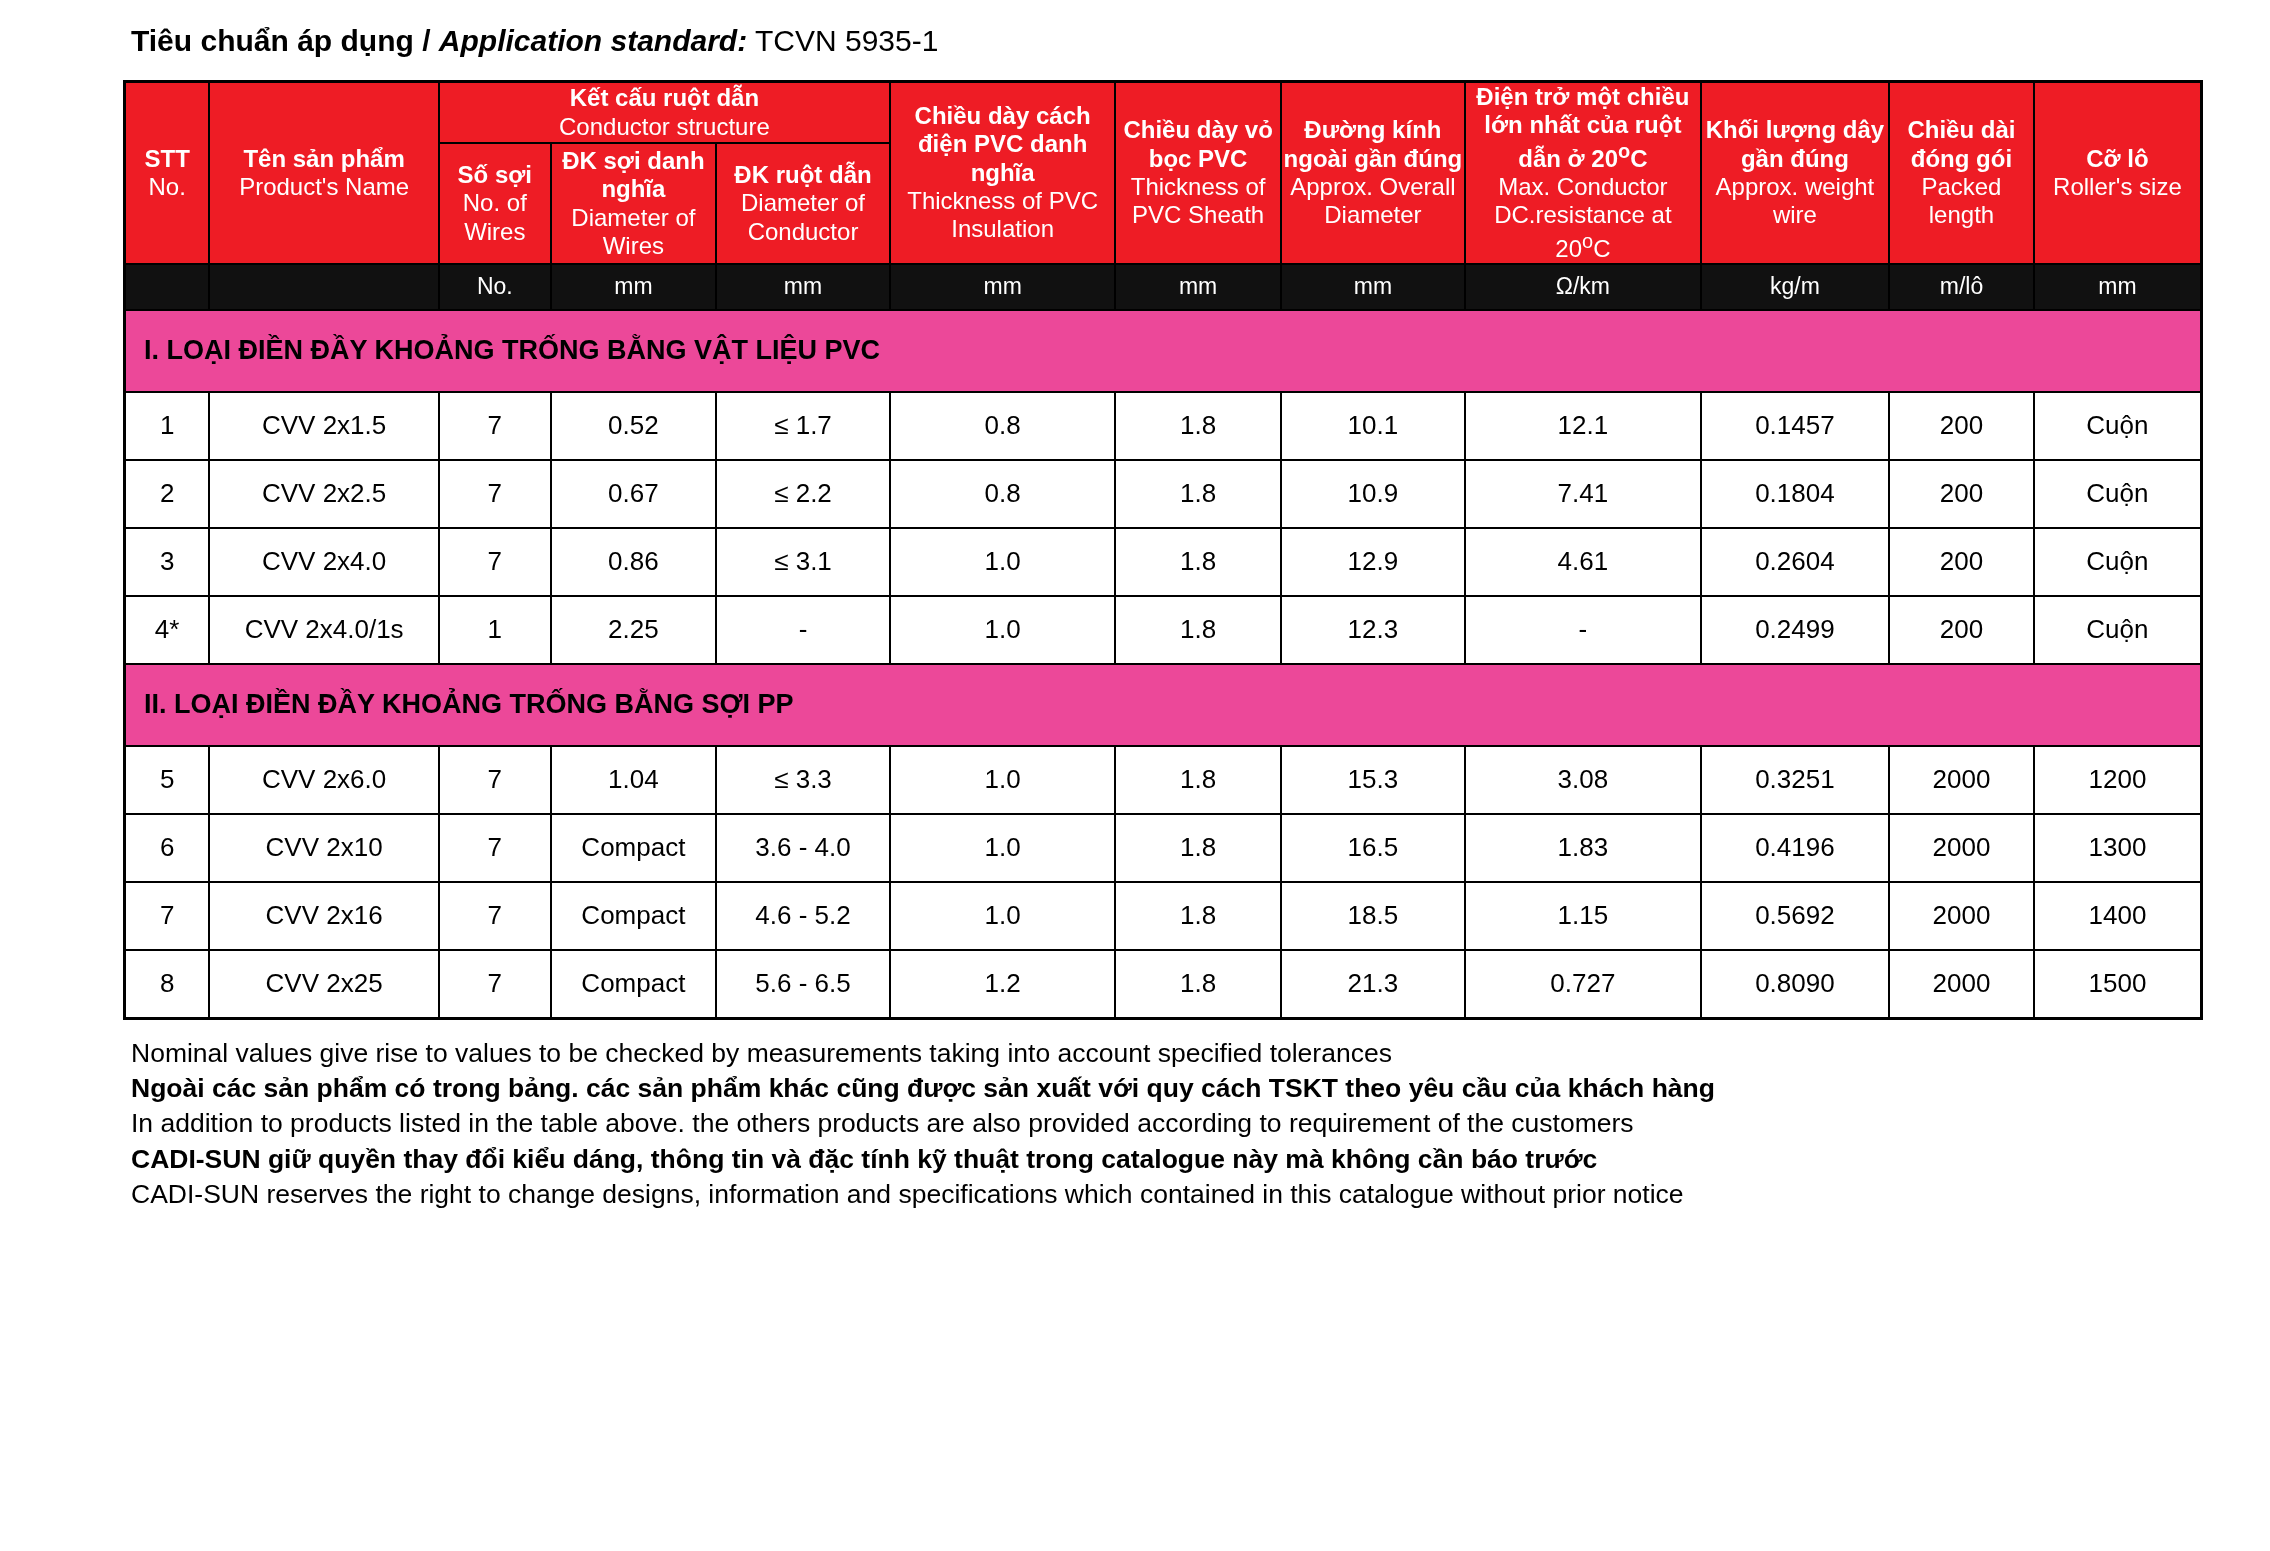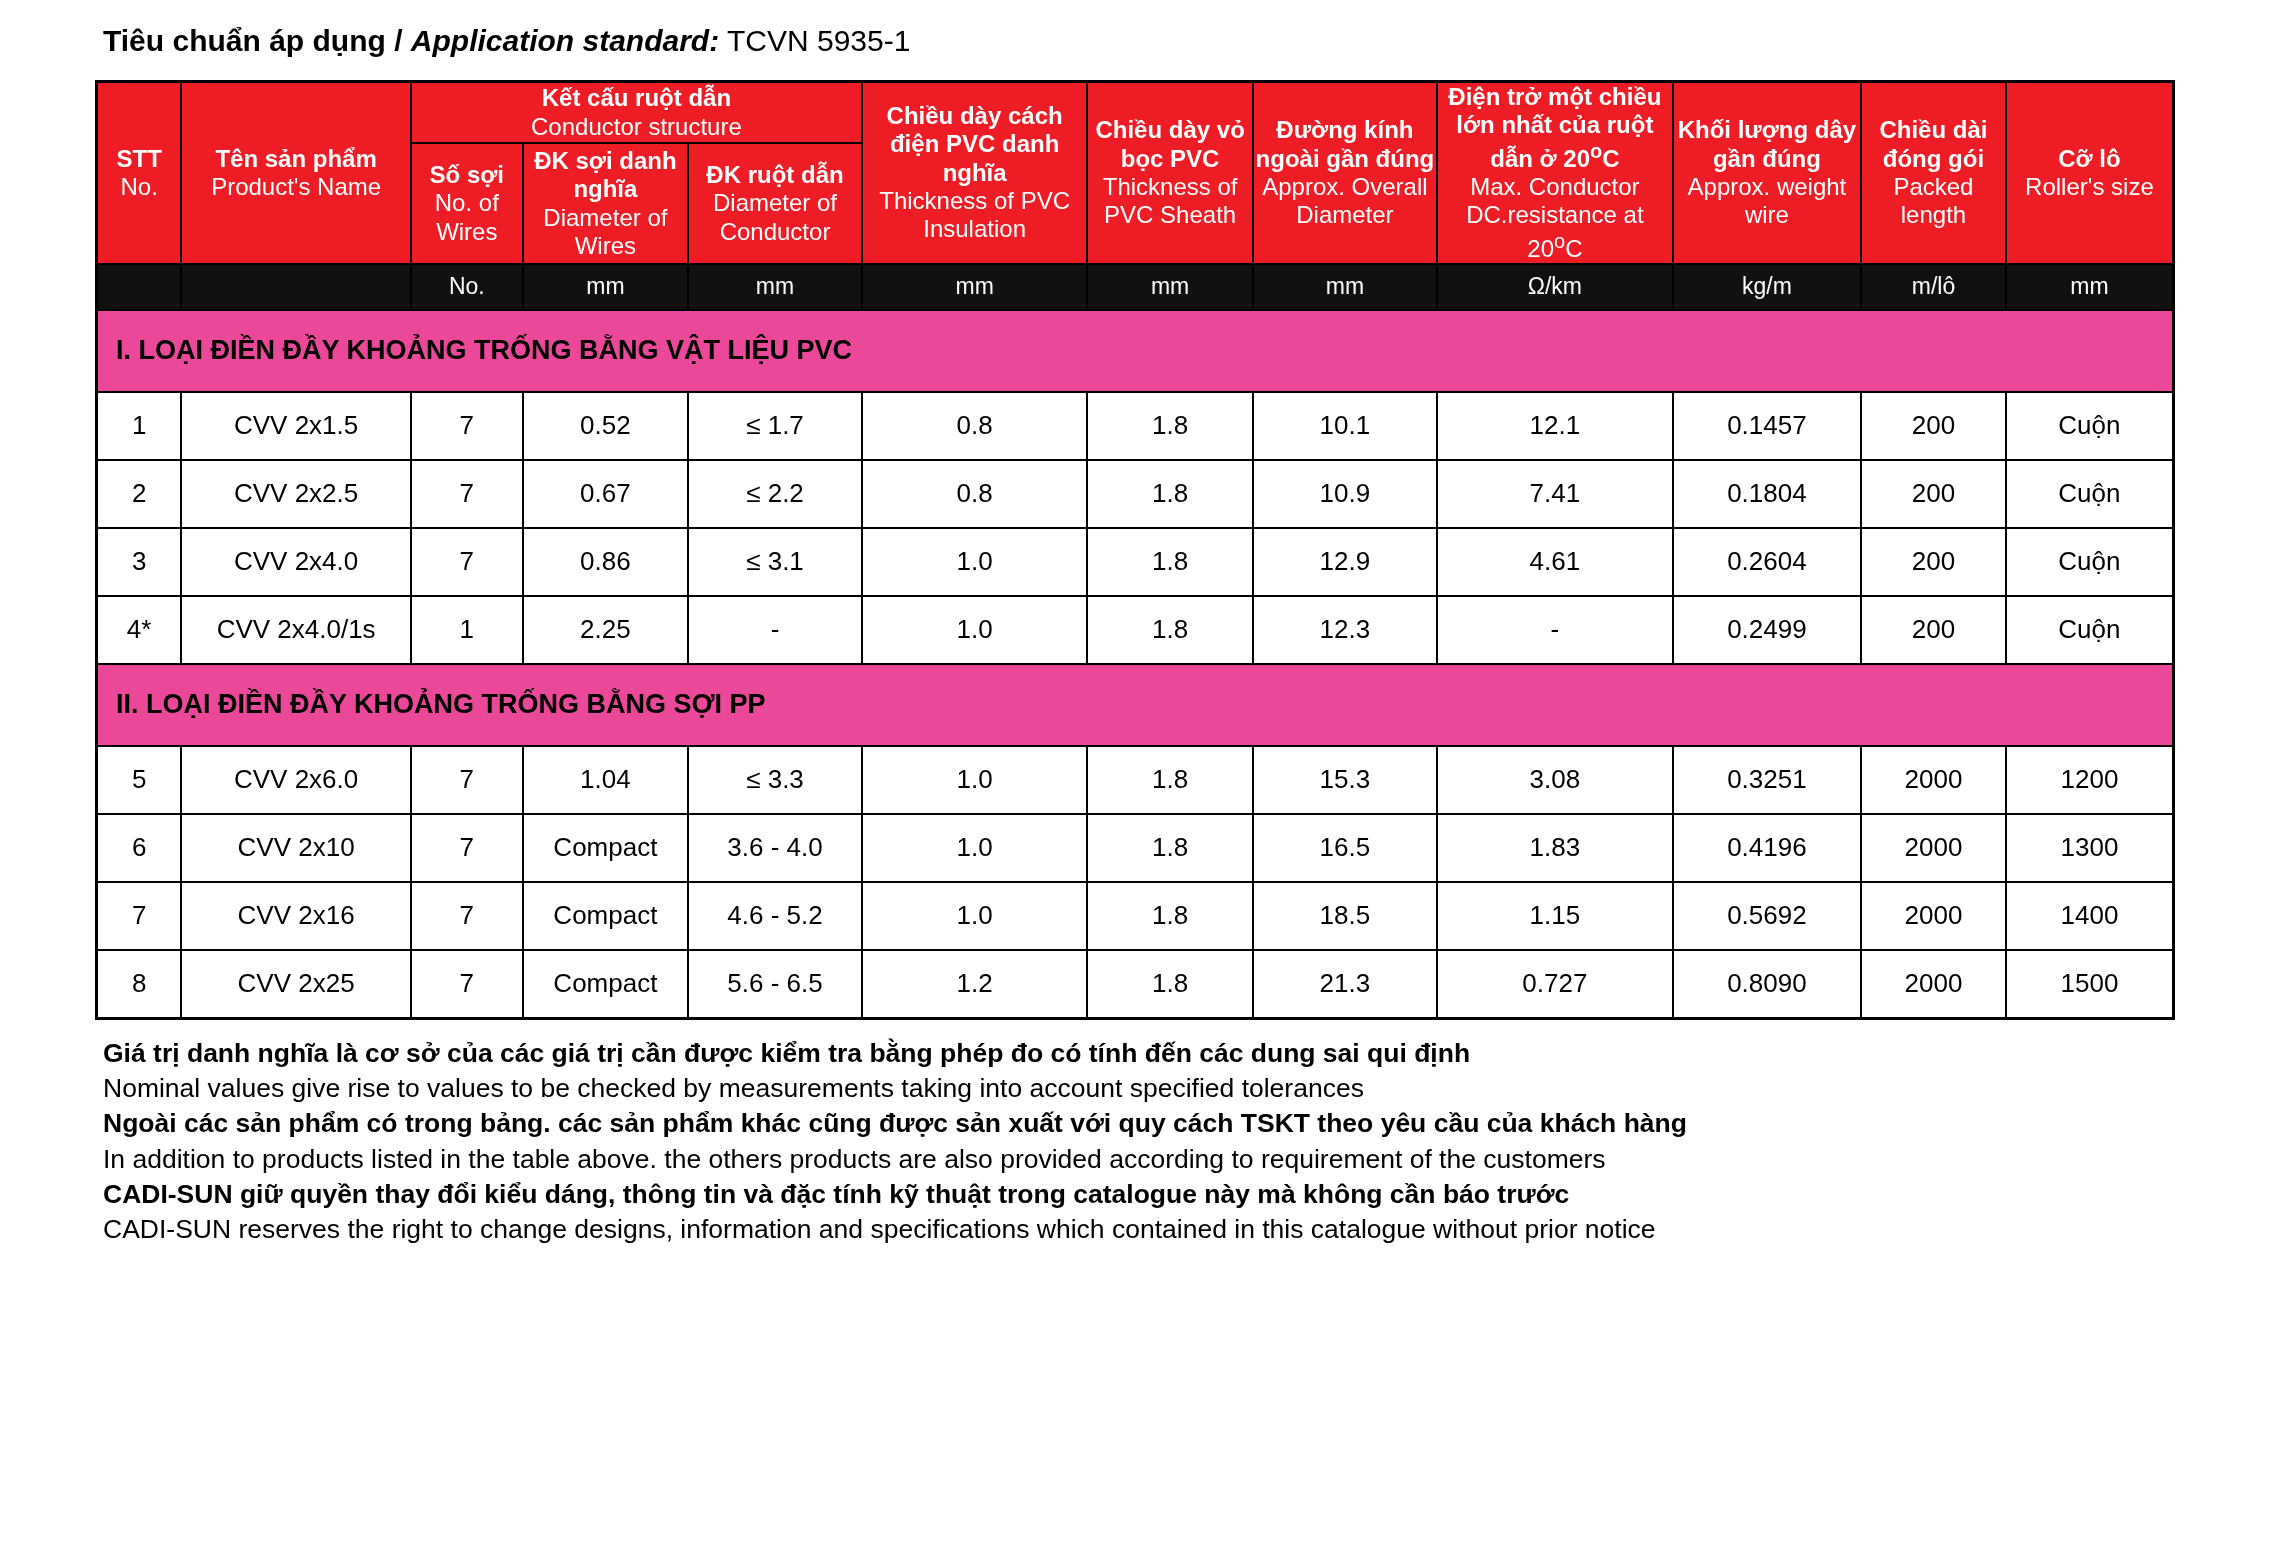--- a/index.html
+++ b/index.html
@@ -10,20 +10,21 @@
   body {
     width: 2270px;
     height: 1551px;
     font-family: "Liberation Sans", sans-serif;
     color: #000000;
     overflow: hidden;
   }
   .page {
     box-sizing: border-box;
     padding: 24px 39px 0 95px;
+    margin-left: 28px;
   }
   
   .standard-line {
     font-size: 30px;
     margin: 0 0 22px 8px;
     white-space: nowrap;
   }
   .standard-line .lbl-vi {
     font-weight: bold;
   }
@@ -315,20 +316,19 @@
           <td>21.3</td>
           <td>0.727</td>
           <td>0.8090</td>
           <td>2000</td>
           <td>1500</td>
         </tr>
       </tbody>
   </table>
 
   <div class="notes" id="notes">
-      <div class="vi">Giá trị danh nghĩa là cơ sở của các giá trị cần được kiểm tra bằng phép đo có tính đến các dung sai qui định</div>
       <div class="en">Nominal values give rise to values to be checked by measurements taking into account specified tolerances</div>
       <div class="vi">Ngoài các sản phẩm có trong bảng. các sản phẩm khác cũng được sản xuất với quy cách TSKT theo yêu cầu của khách hàng</div>
       <div class="en">In addition to products listed in the table above. the others products are also provided according to requirement of the customers</div>
       <div class="vi">CADI-SUN giữ quyền thay đổi kiểu dáng, thông tin và đặc tính kỹ thuật trong catalogue này mà không cần báo trước</div>
       <div class="en">CADI-SUN reserves the right to change designs, information and specifications which contained in this catalogue without prior notice</div>
     </div>
 </div>
 
 </body></html>

